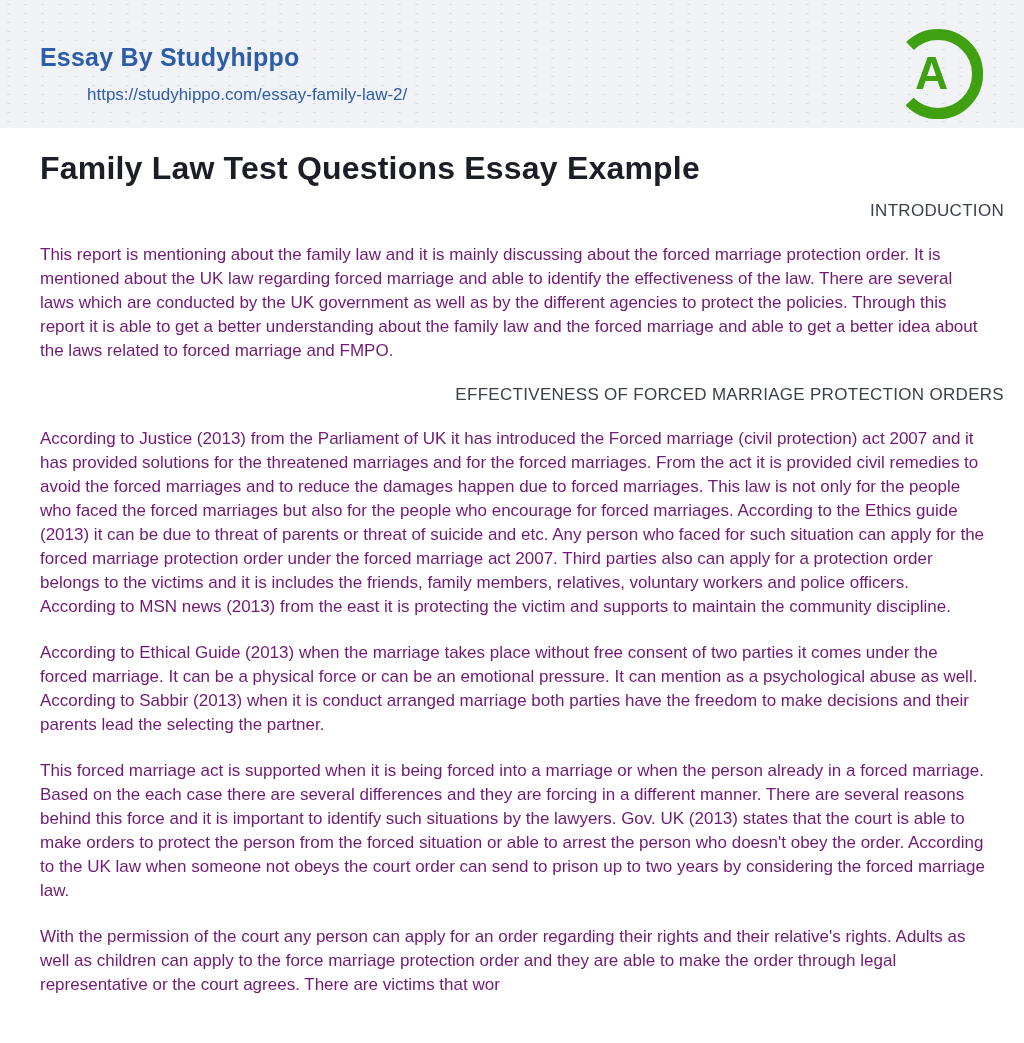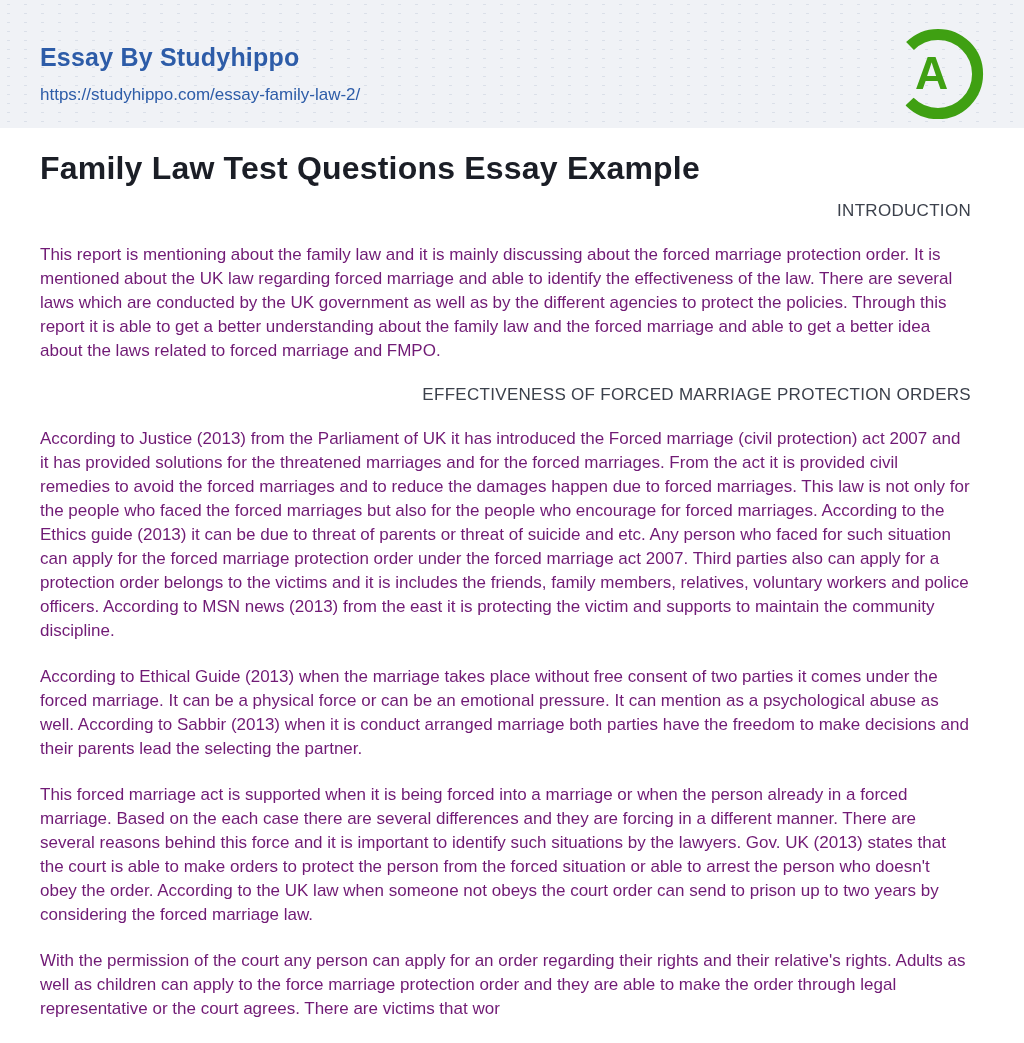--- a/index.html
+++ b/index.html
@@ -28,20 +28,21 @@
     font-weight: 700;
     color: var(--accent, #2d5ca8);
     letter-spacing: 0.2px;
   }
   .essay-url {
     font-size: 17px;
     font-weight: 400;
     color: var(--accent, #2d5ca8);
     text-decoration: none;
     cursor: pointer;
+    margin-left: 47px;
   }
   
   .logo {
     position: relative;
     width: 92px;
     height: 92px;
     flex: 0 0 auto;
   }
   .logo svg { position: absolute; inset: 0; }
   .logo-letter {
@@ -51,21 +52,21 @@
     width: 86%;
     transform: translateY(-52%);
     text-align: center;
     font-size: 46px;
     font-weight: 600;
     color: var(--logo-green, #3fa012);
     line-height: 1;
   }
   
   .doc {
-    padding: 22px 53px 0 40px;
+    padding: 22px 20px 0 40px;
     width: 1024px;
   }
   .essay-title {
     font-size: 32px;
     font-weight: 800;
     color: #1b1e26;
     letter-spacing: 0.2px;
     margin-bottom: 14px;
   }
   .section-heading {

